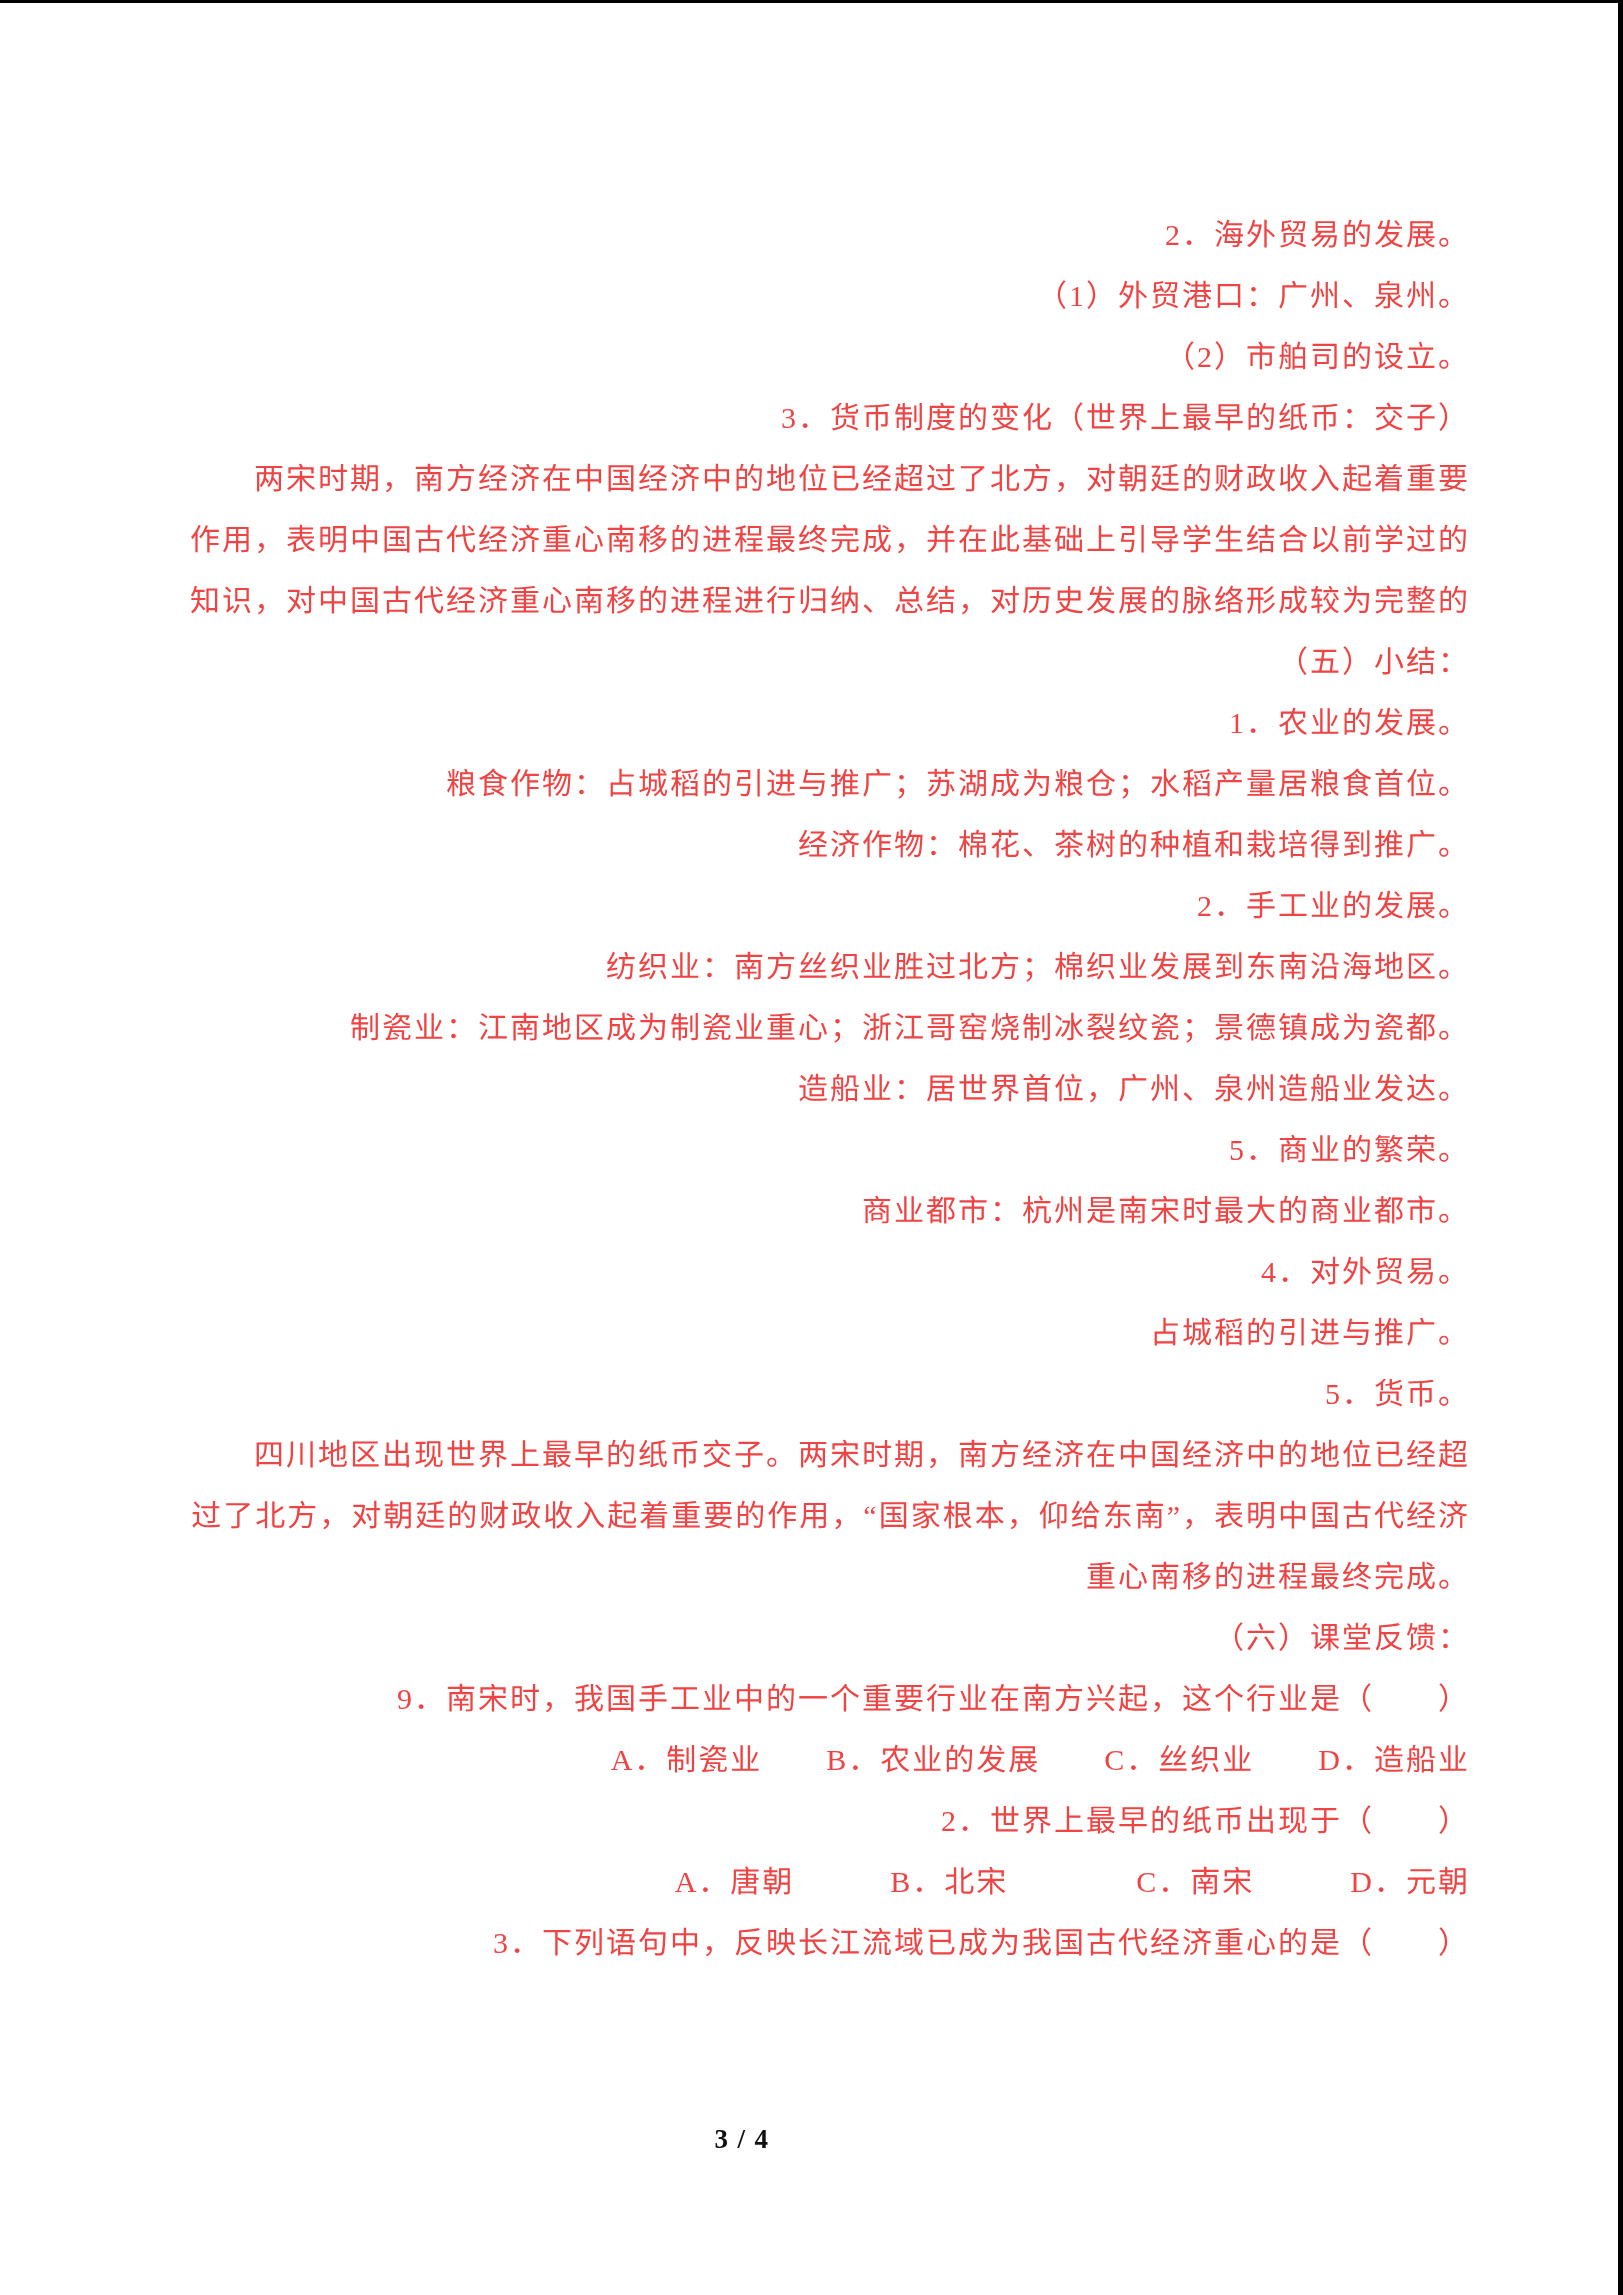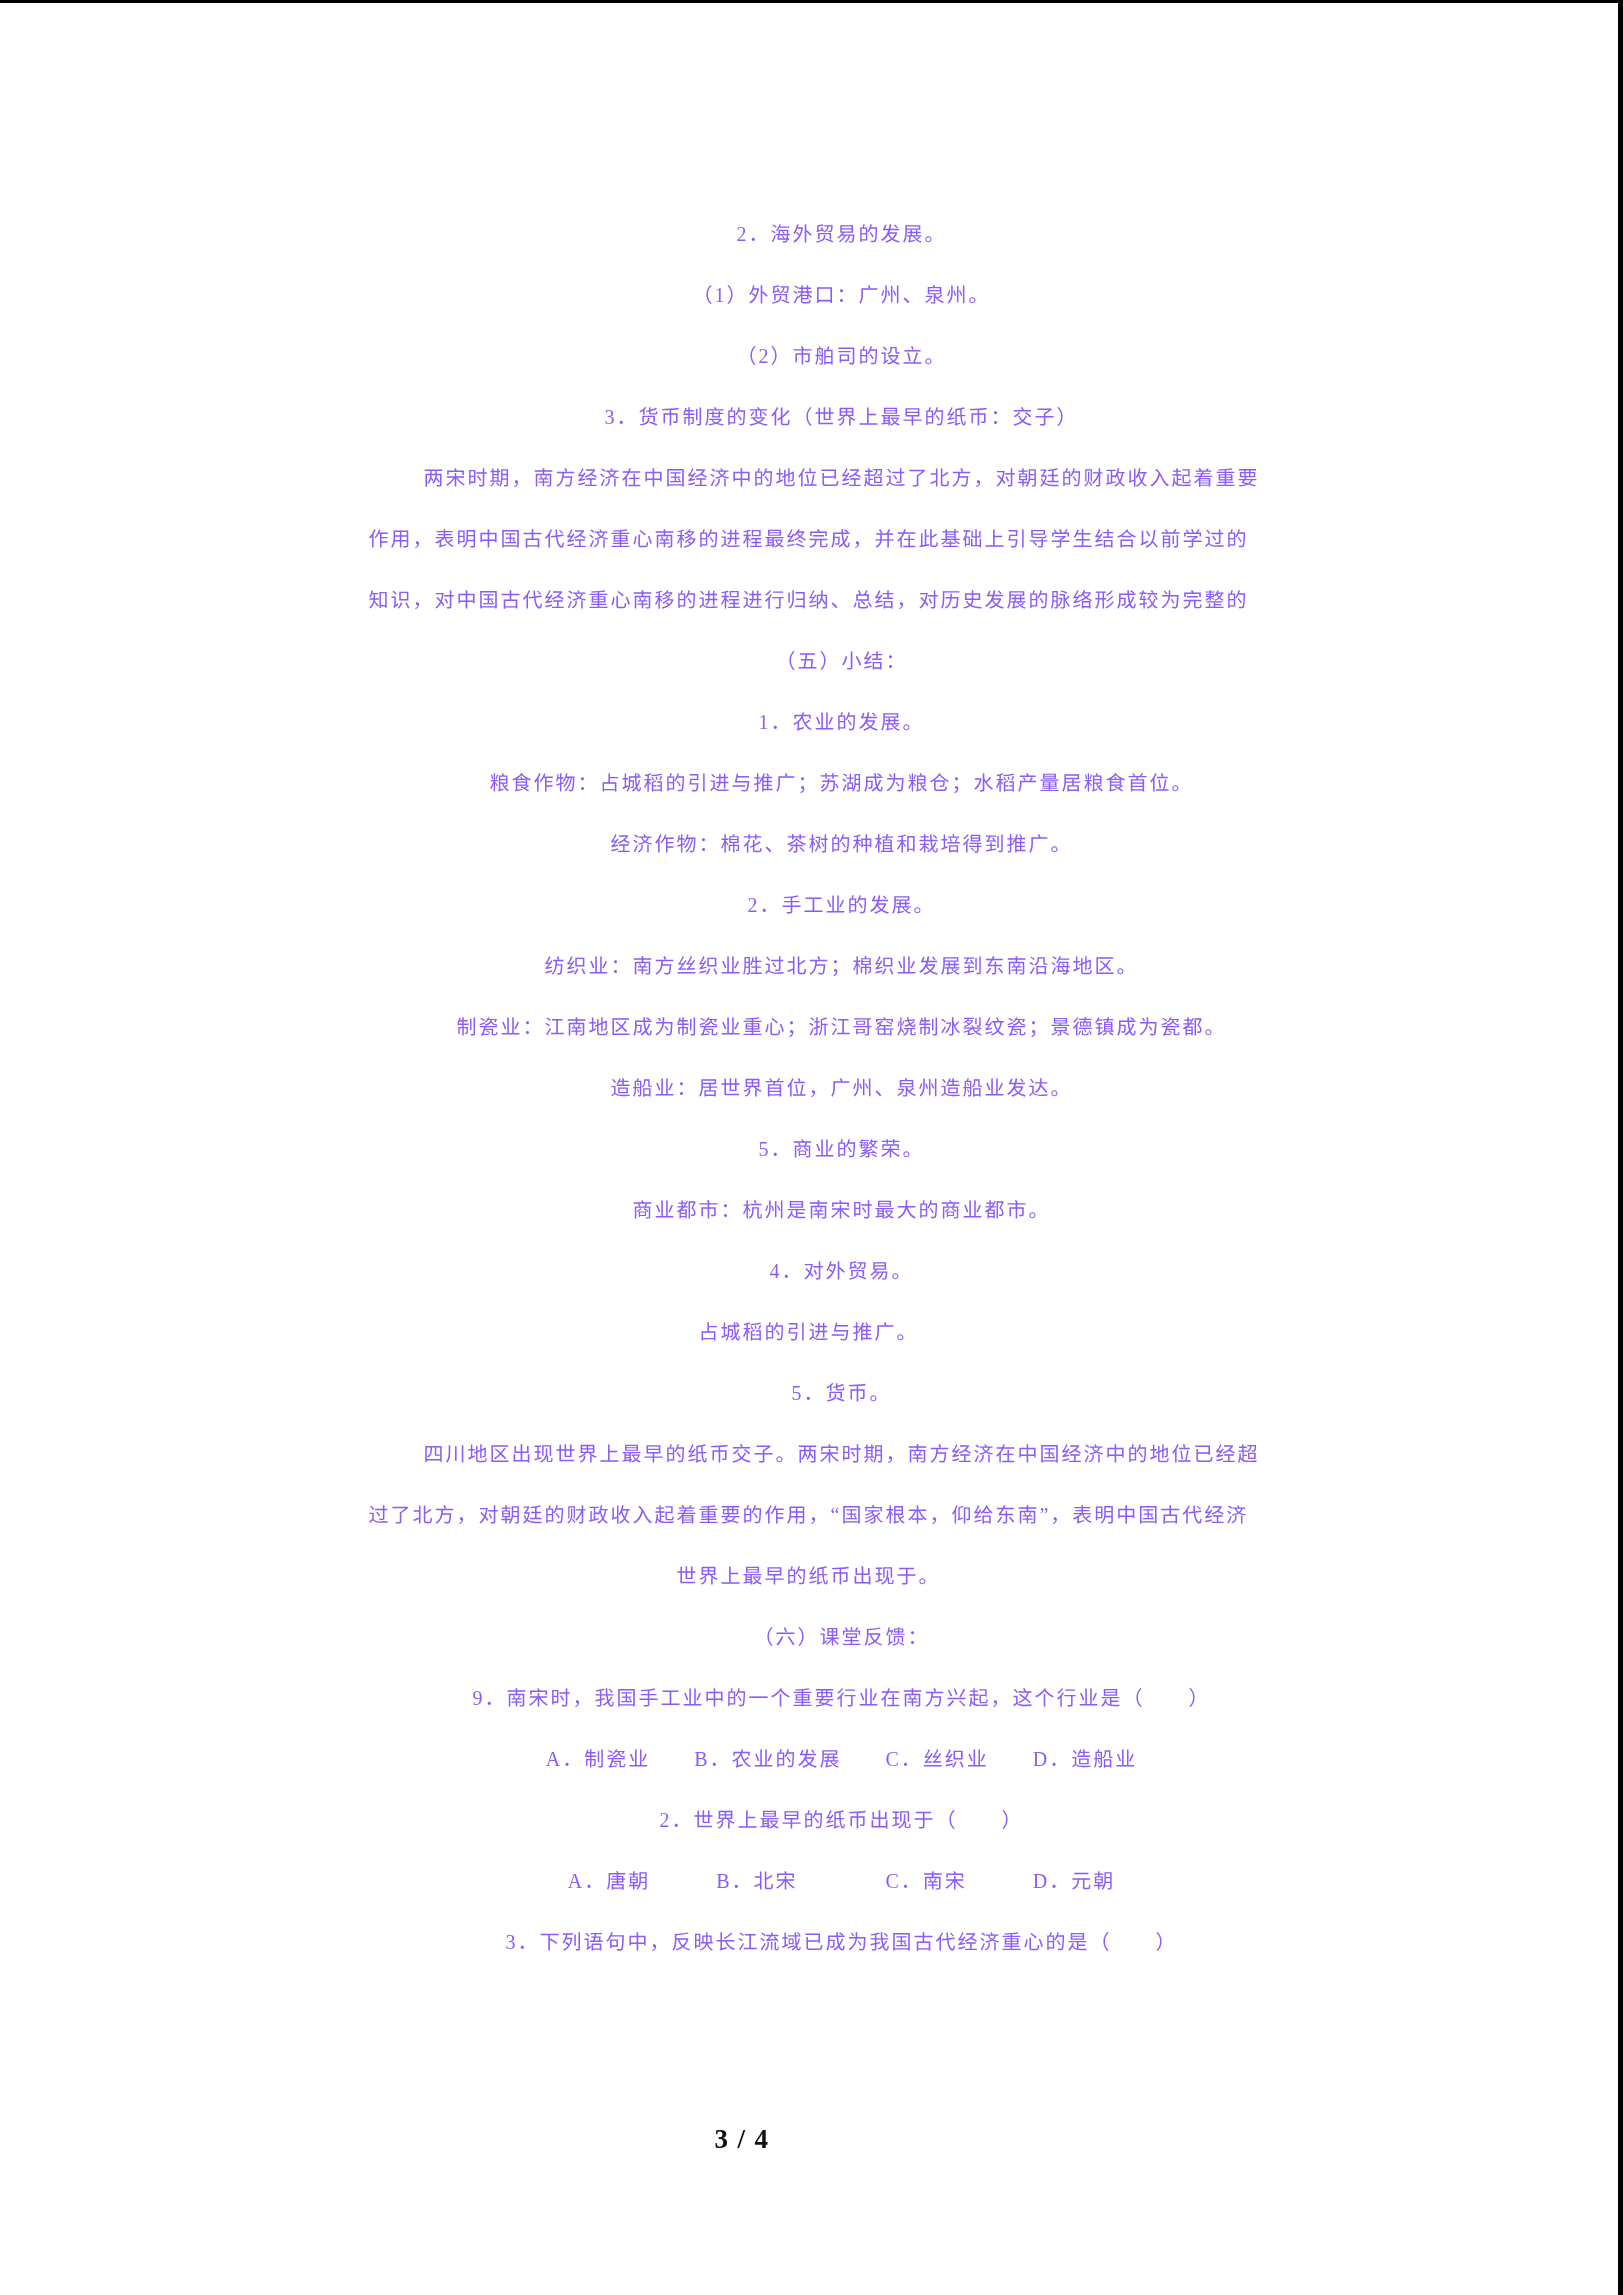--- a/index.html
+++ b/index.html
@@ -25,25 +25,25 @@
     position: absolute;
     top: 0; right: 0;
     width: 4.8px; height: 100%;
     background: #000000;
   }
   .doc-body {
     position: absolute;
     left: 147px;
     top: 204px;
     width: 1323px;
-    font-size: 20px;
+    font-size: 30px;
     line-height: 61px;
     letter-spacing: 2px;
-    color: #8b5cf6;
-    text-align: center;
+    color: #ef4444;
+    text-align: right;
   }
   .line {
     white-space: nowrap;
     height: 61px;
   }
   .line.ind {
     text-indent: 66px;
   }
   .page-footer {
     position: absolute;
@@ -82,21 +82,21 @@
       <div class="line ind">纺织业：南方丝织业胜过北方；棉织业发展到东南沿海地区。</div>
       <div class="line ind">制瓷业：江南地区成为制瓷业重心；浙江哥窑烧制冰裂纹瓷；景德镇成为瓷都。</div>
       <div class="line ind">造船业：居世界首位，广州、泉州造船业发达。</div>
       <div class="line ind">5．商业的繁荣。</div>
       <div class="line ind">商业都市：杭州是南宋时最大的商业都市。</div>
       <div class="line ind">4．对外贸易。</div>
       <div class="line">占城稻的引进与推广。</div>
       <div class="line ind">5．货币。</div>
       <div class="line ind">四川地区出现世界上最早的纸币交子。两宋时期，南方经济在中国经济中的地位已经超</div>
       <div class="line">过了北方，对朝廷的财政收入起着重要的作用，“国家根本，仰给东南”，表明中国古代经济</div>
-      <div class="line">世界上最早的纸币出现于。</div>
+      <div class="line">重心南移的进程最终完成。</div>
       <div class="line ind">（六）课堂反馈：</div>
       <div class="line ind">9．南宋时，我国手工业中的一个重要行业在南方兴起，这个行业是（　　）</div>
       <div class="line ind">A．制瓷业　　B．农业的发展　　C．丝织业　　D．造船业</div>
       <div class="line ind">2．世界上最早的纸币出现于（　　）</div>
       <div class="line ind">A．唐朝　　　B．北宋　　　　C．南宋　　　D．元朝</div>
       <div class="line ind">3．下列语句中，反映长江流域已成为我国古代经济重心的是（　　）</div>
     </div>
 
   <div class="page-footer">3 / 4</div>
 </div>

